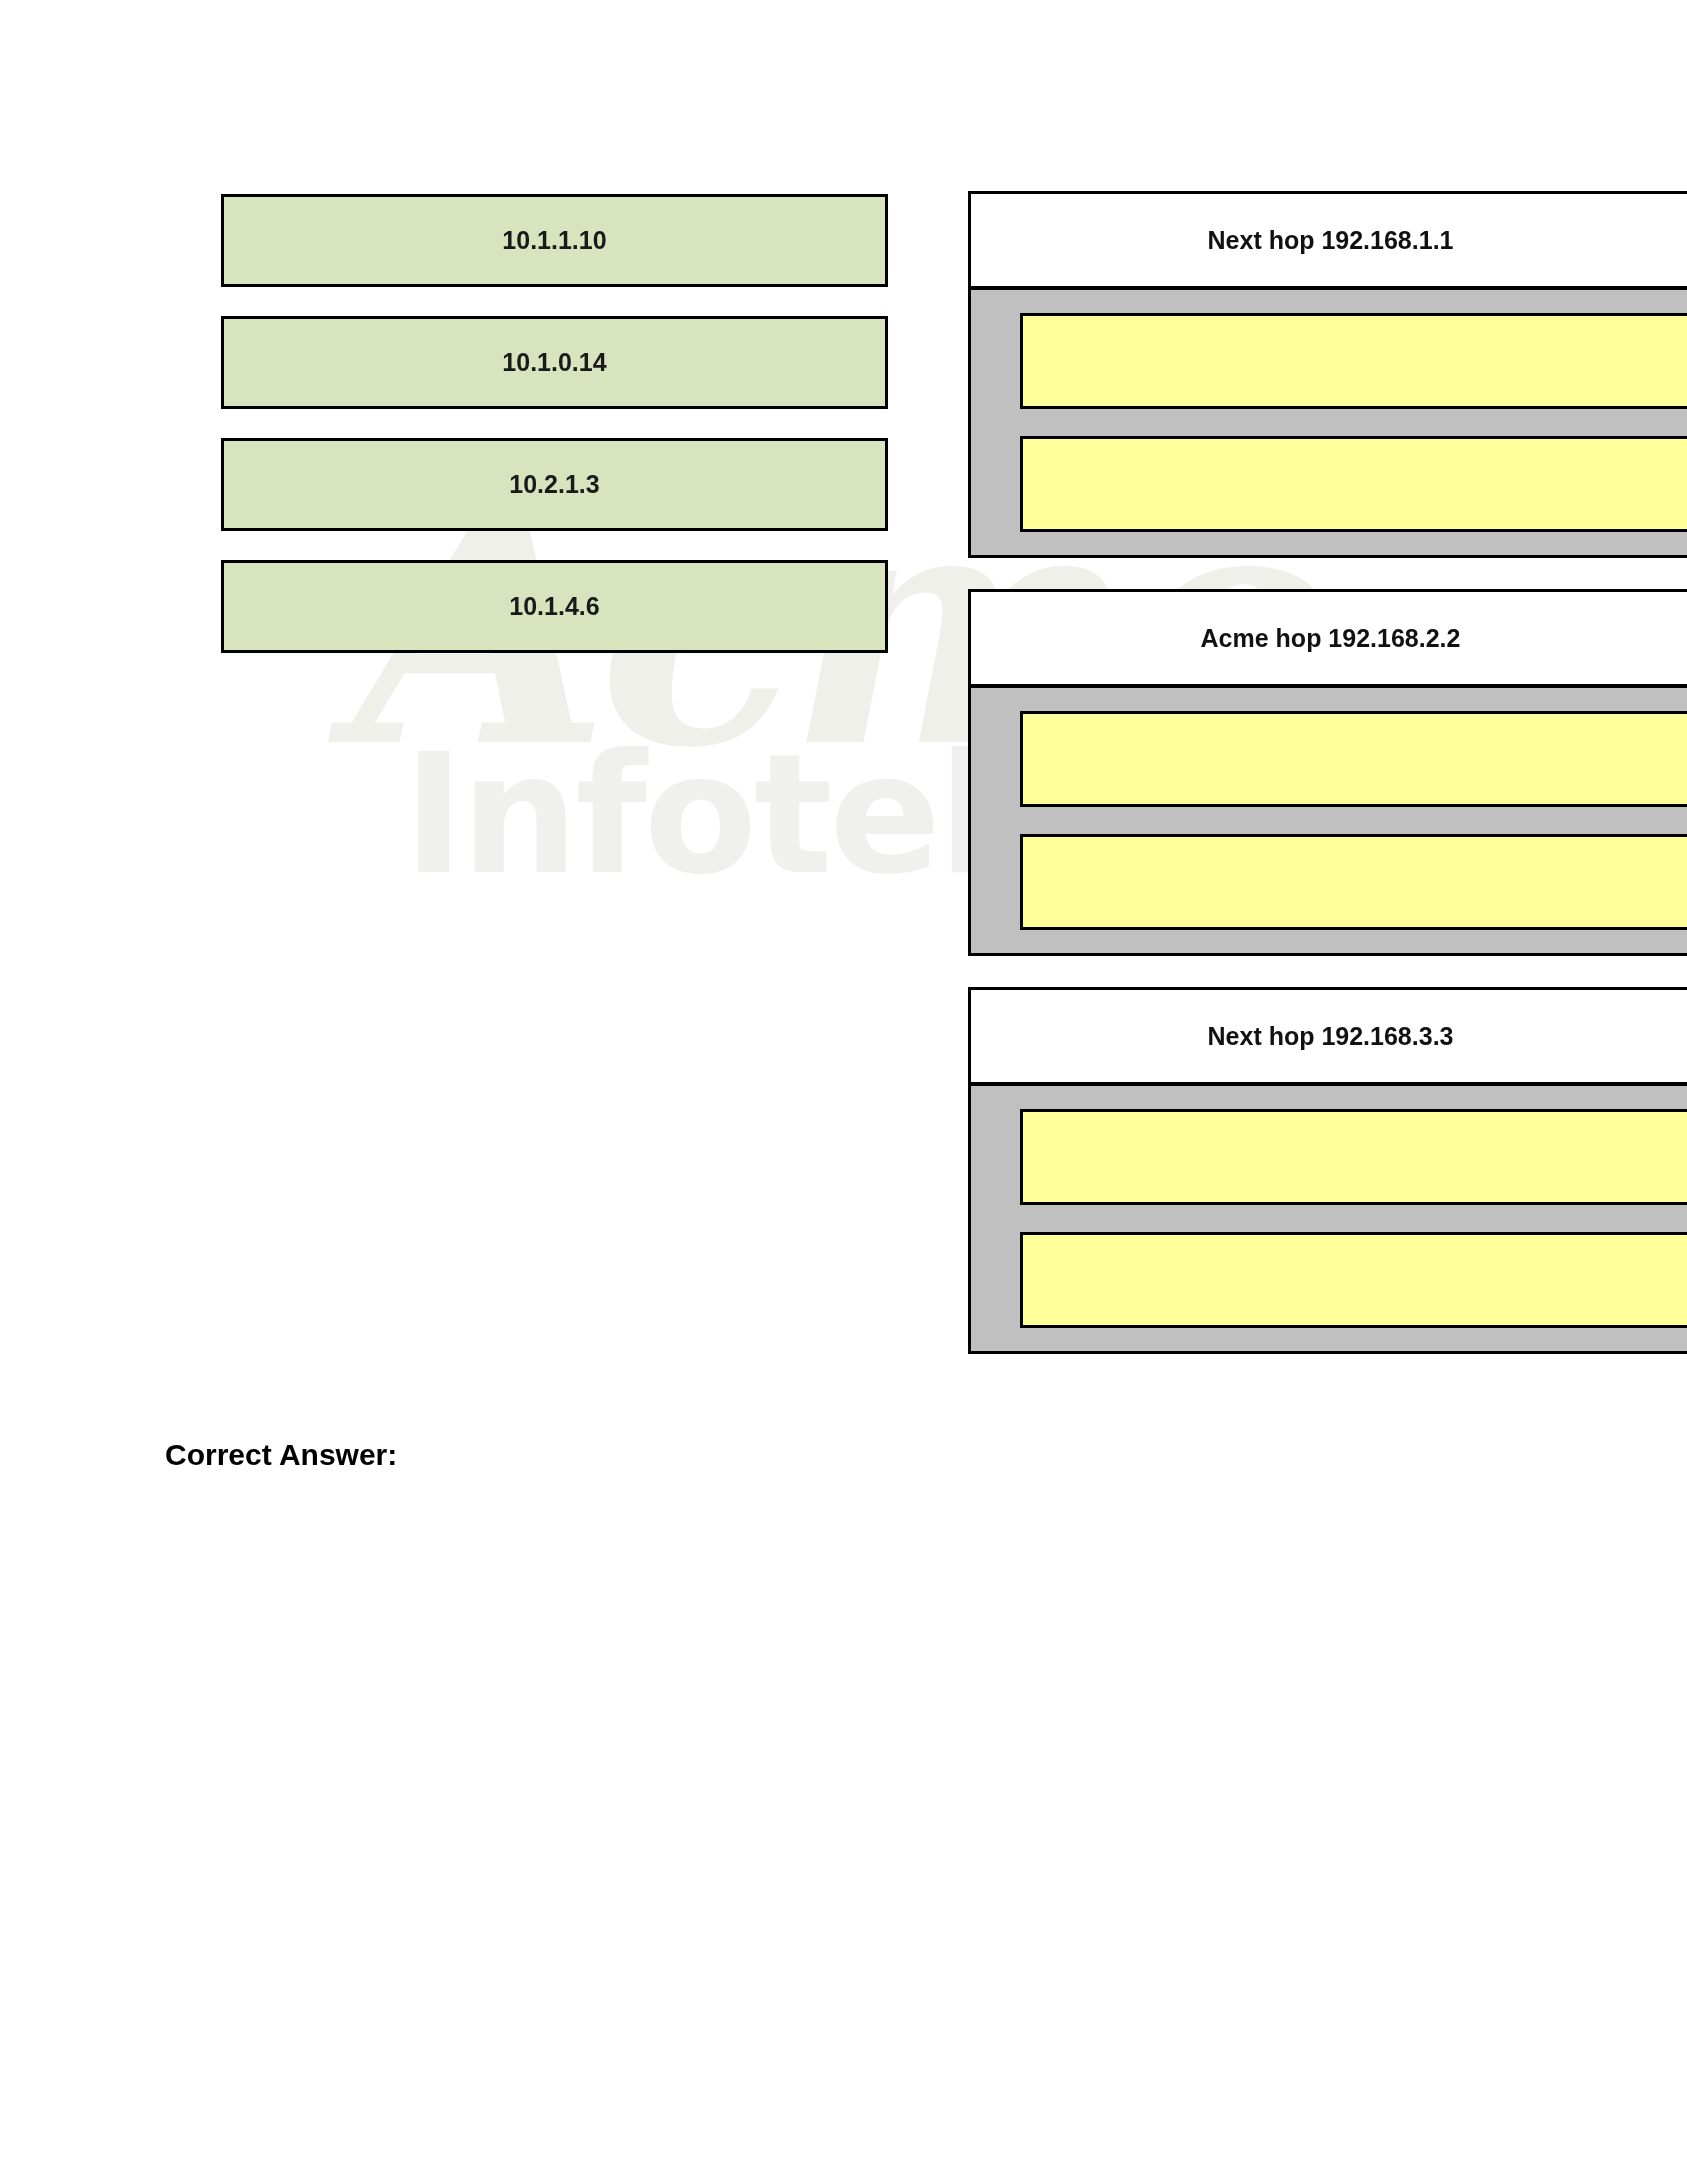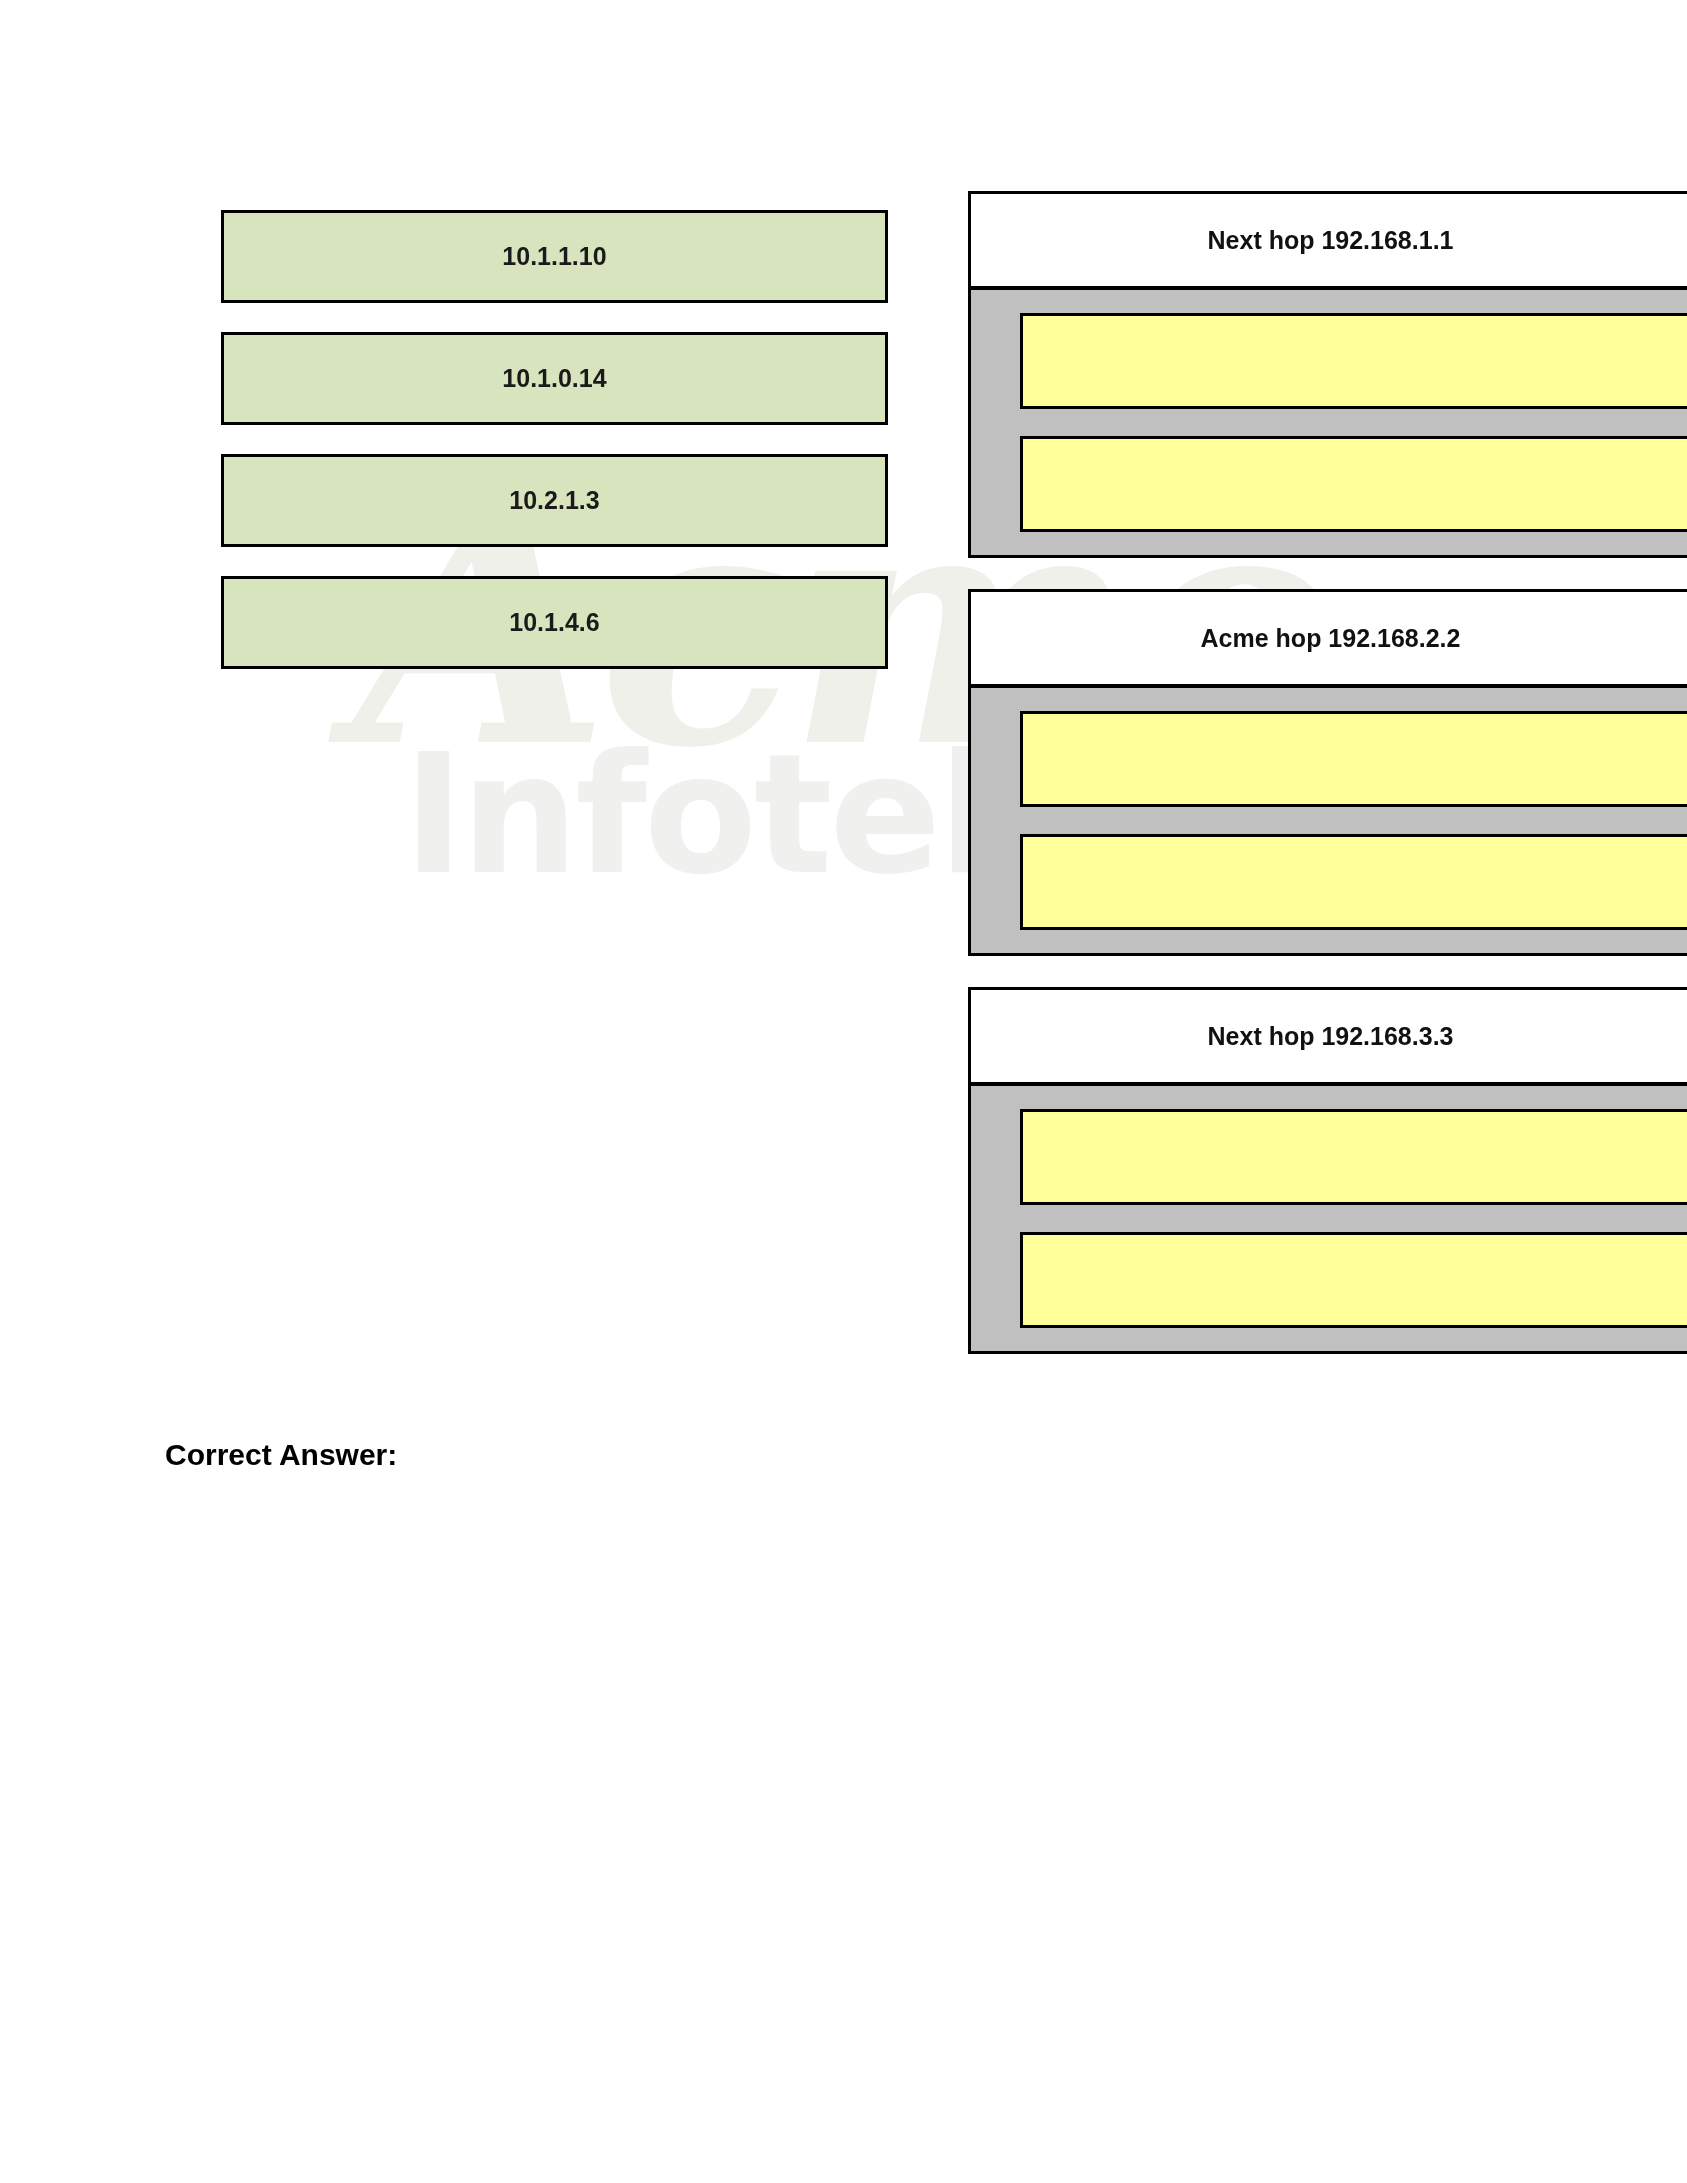--- a/index.html
+++ b/index.html
@@ -66,21 +66,20 @@
     margin-bottom: 29px;
     background: #d7e4bd;
     border: 3.3px solid #000000;
     display: flex;
     align-items: center;
     justify-content: center;
     font-family: "Liberation Sans", sans-serif;
     font-size: 25px;
     font-weight: 700;
     color: #1a1a1a;
-    margin-top: 16px;
   }
 
   
   .targets {
     position: absolute;
     left: 968px;
     top: 191px;
     width: 741px;
     z-index: 2;
   }

